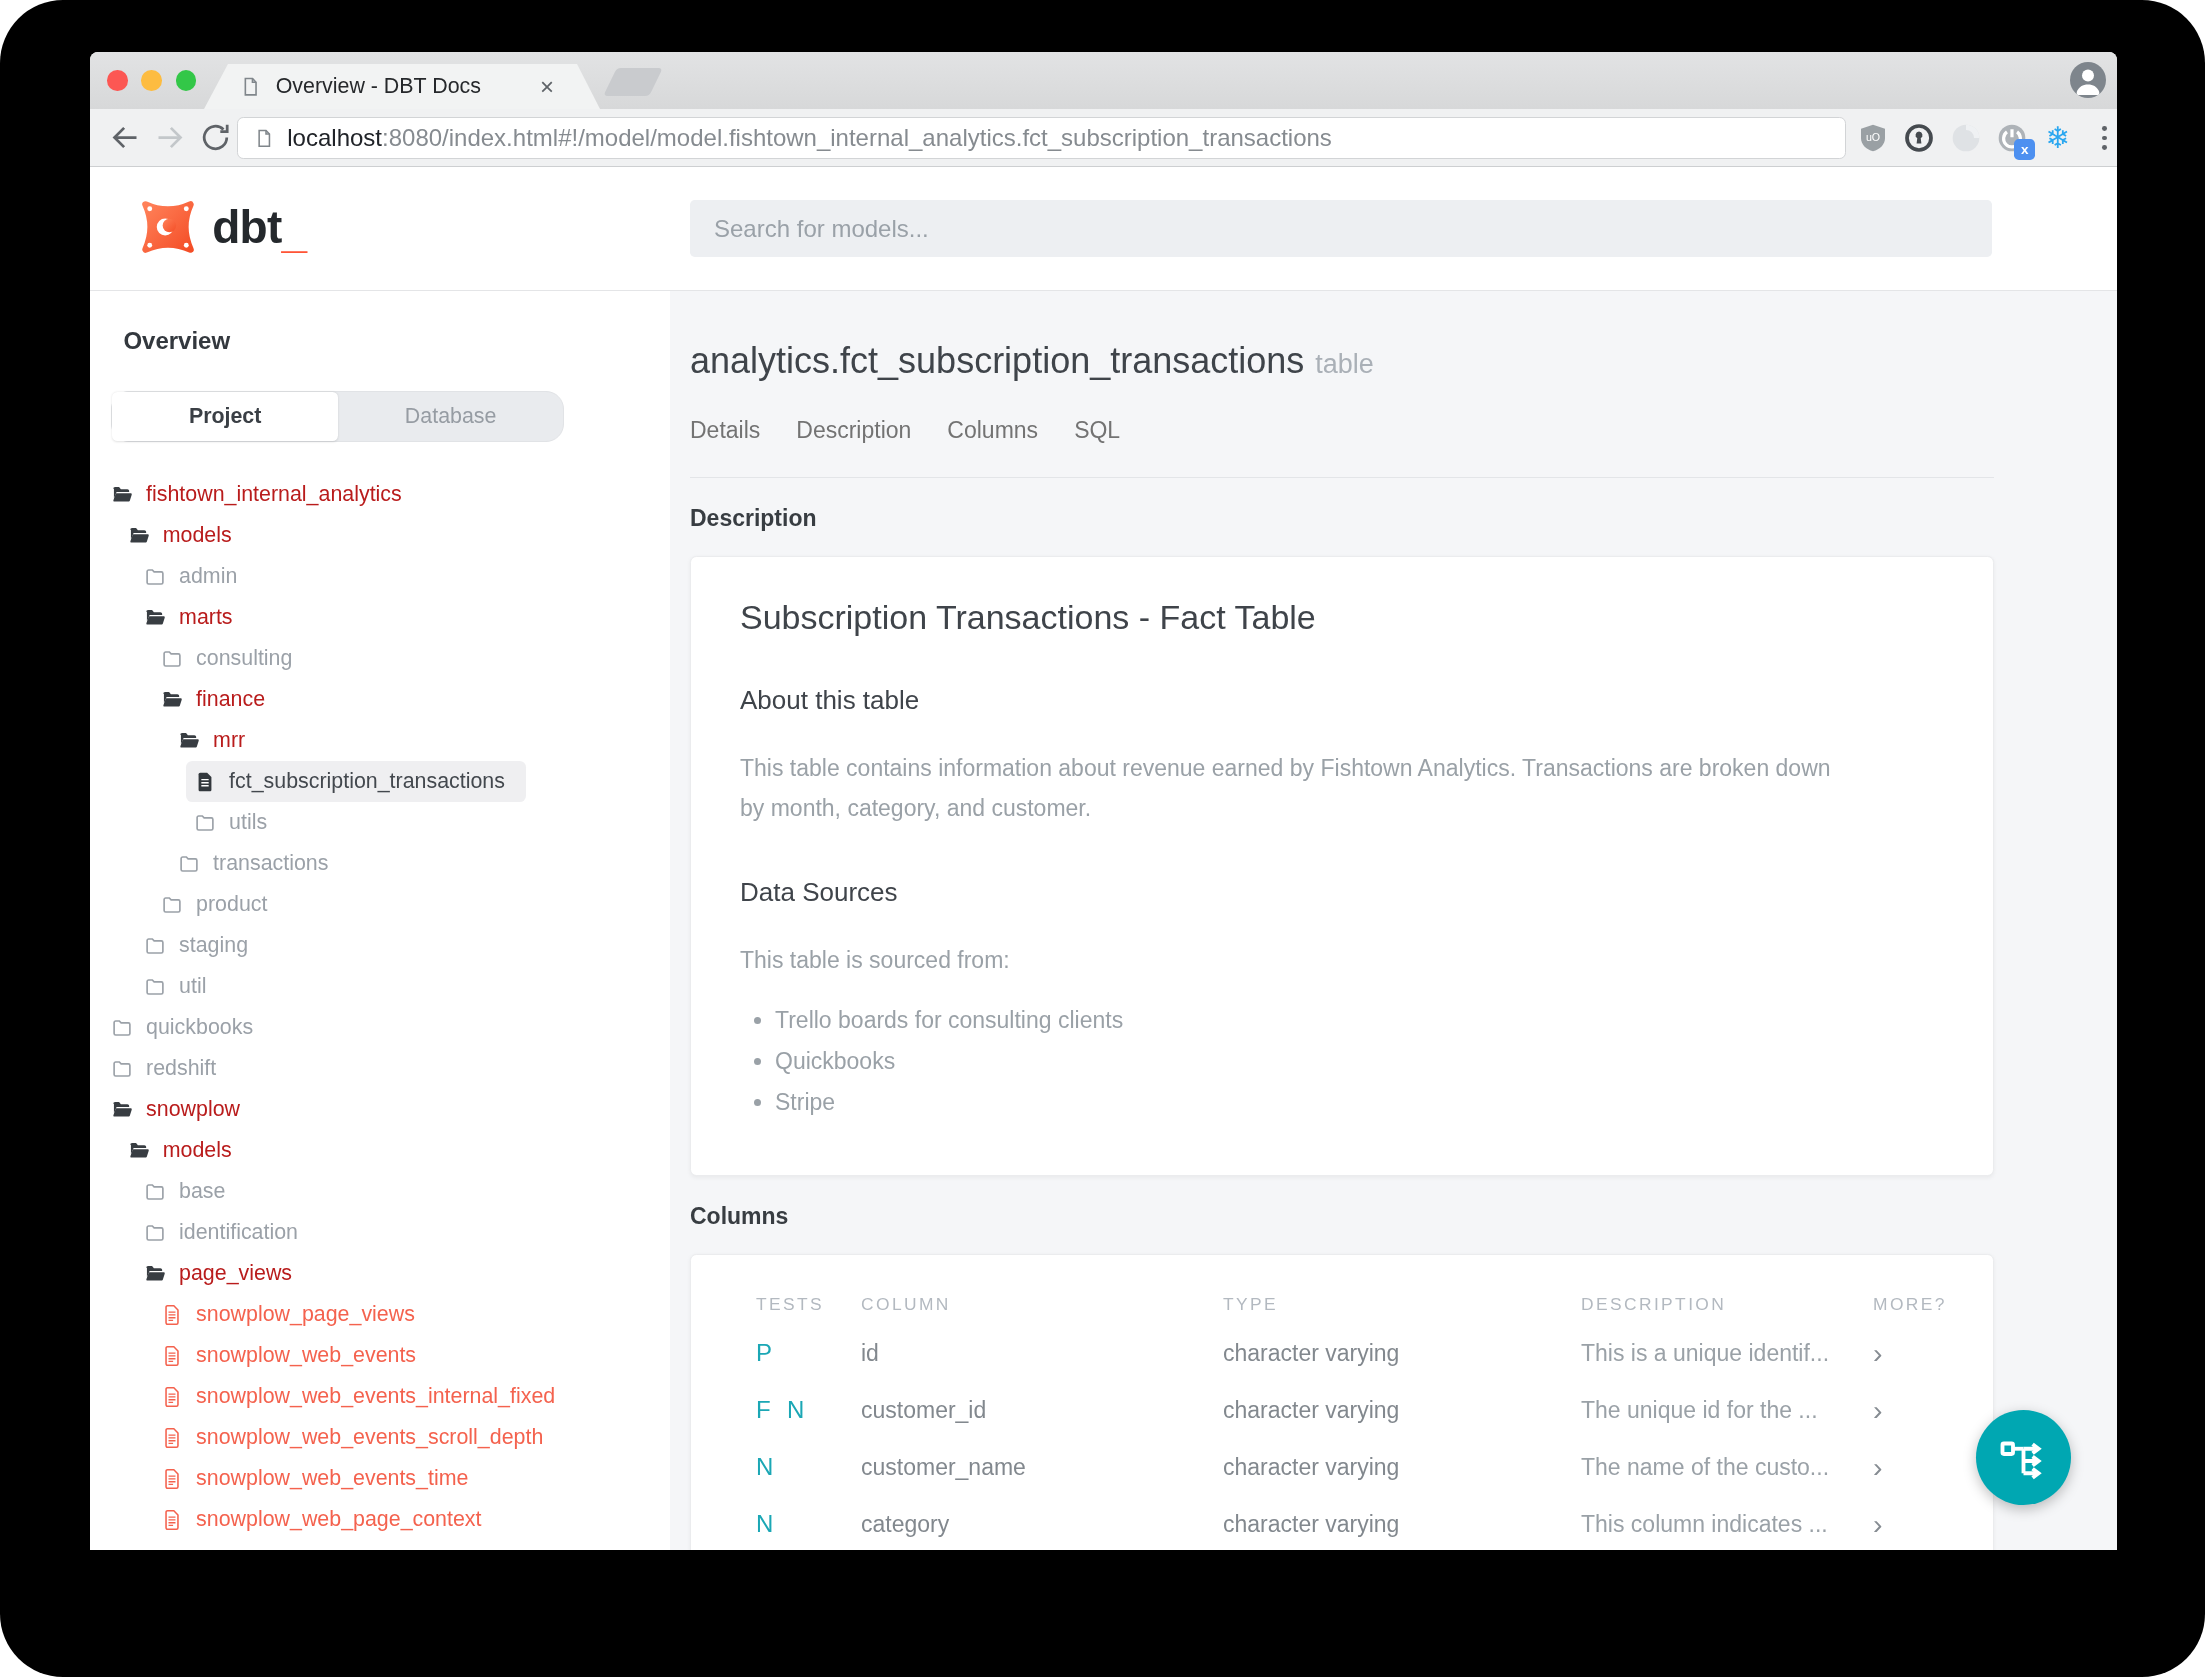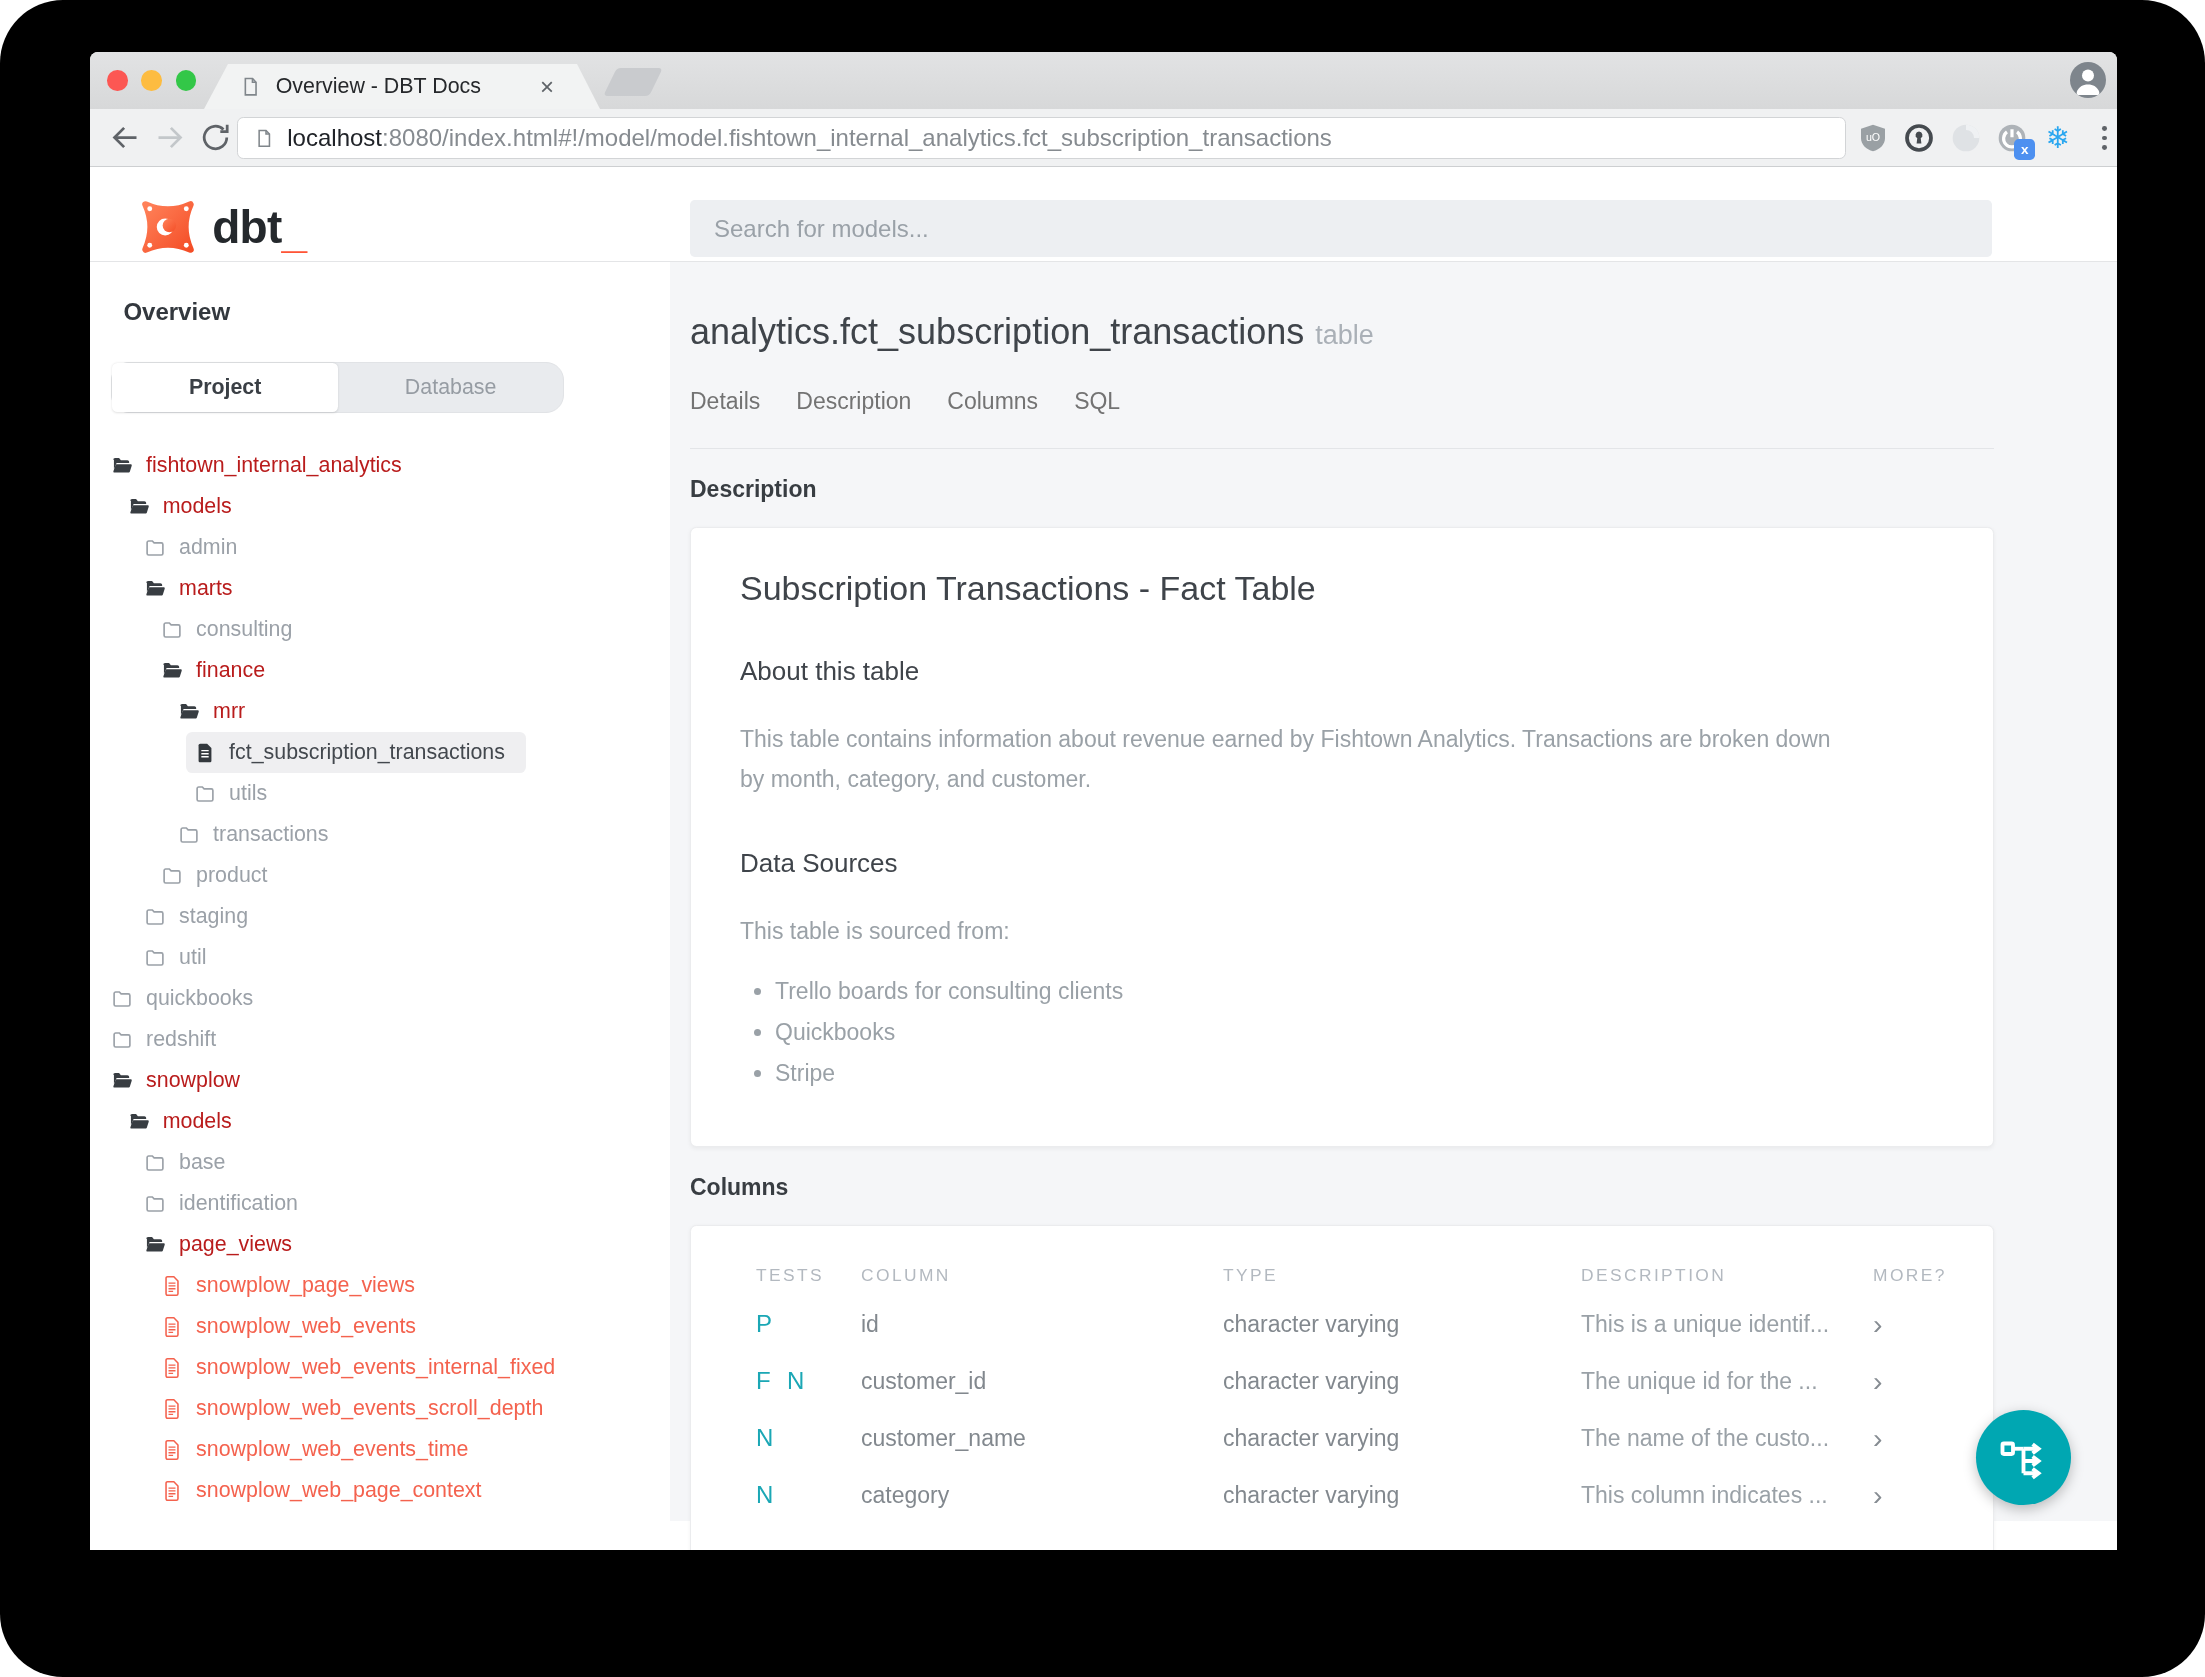--- a/index.html
+++ b/index.html
@@ -44,21 +44,21 @@
   .ext{position:relative;width:32px;height:32px;flex:none;}
   .ext svg{width:100%;height:100%;}
   .ext-badge{position:absolute;right:-7.1px;bottom:-5.5px;width:20.6px;height:20.6px;background:#4d90f0;
              border-radius:4.8px;color:#fff;font-size:13.5px;font-weight:bold;display:flex;
              align-items:center;justify-content:center;}
   .ext.snow{font-size:30px;line-height:32px;color:#2aa7f0;text-align:center;}
   .menu-dots{display:flex;flex-direction:column;gap:4.8px;align-items:center;justify-content:center;}
   .menu-dots i{width:4.8px;height:4.8px;border-radius:50%;background:#5f6368;}
   
   .app{position:relative;height:1383px;}
-  .app-header{position:relative;height:95px;background:#fff;border-bottom:0.8px solid #e4e5e7;padding-left:43px;}
+  .app-header{position:relative;height:124px;background:#fff;border-bottom:0.8px solid #e4e5e7;padding-left:43px;}
   .logo{position:absolute;left:48px;top:30px;display:flex;align-items:flex-start;}
   .logo svg{width:60px;height:60px;}
   .logo-text{margin-left:14.3px;font-size:46px;font-weight:bold;color:#24282c;letter-spacing:-0.8px;line-height:60px;}
   .logo-cursor{color:#ff5436;font-weight:bold;font-size:46px;line-height:68px;}
   .search{position:absolute;left:600px;top:33px;width:1302px;height:57px;background:#edeff2;
           border:none;border-radius:4.8px;font-size:24px;color:#3a3f45;padding:0 24px;
           font-family:"Liberation Sans",sans-serif;}
   .search::placeholder{color:#9aa1a8;}
   .app-body{display:flex;height:1259px;}
   

